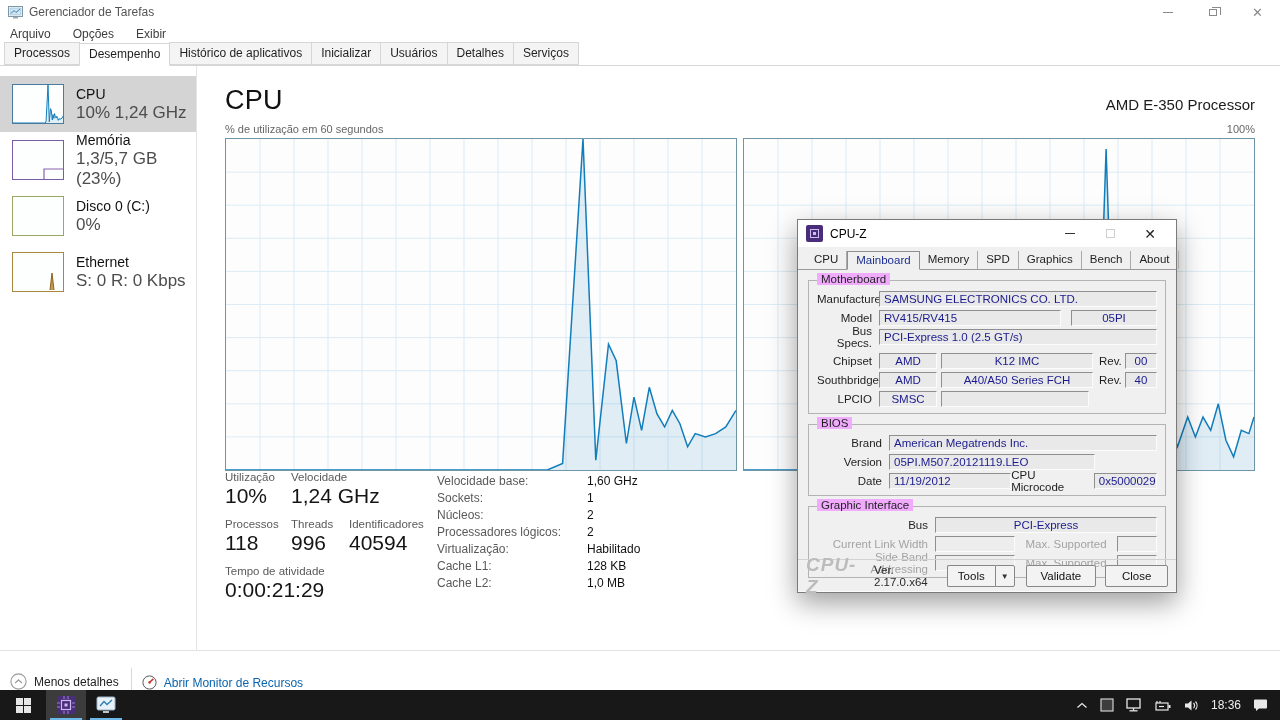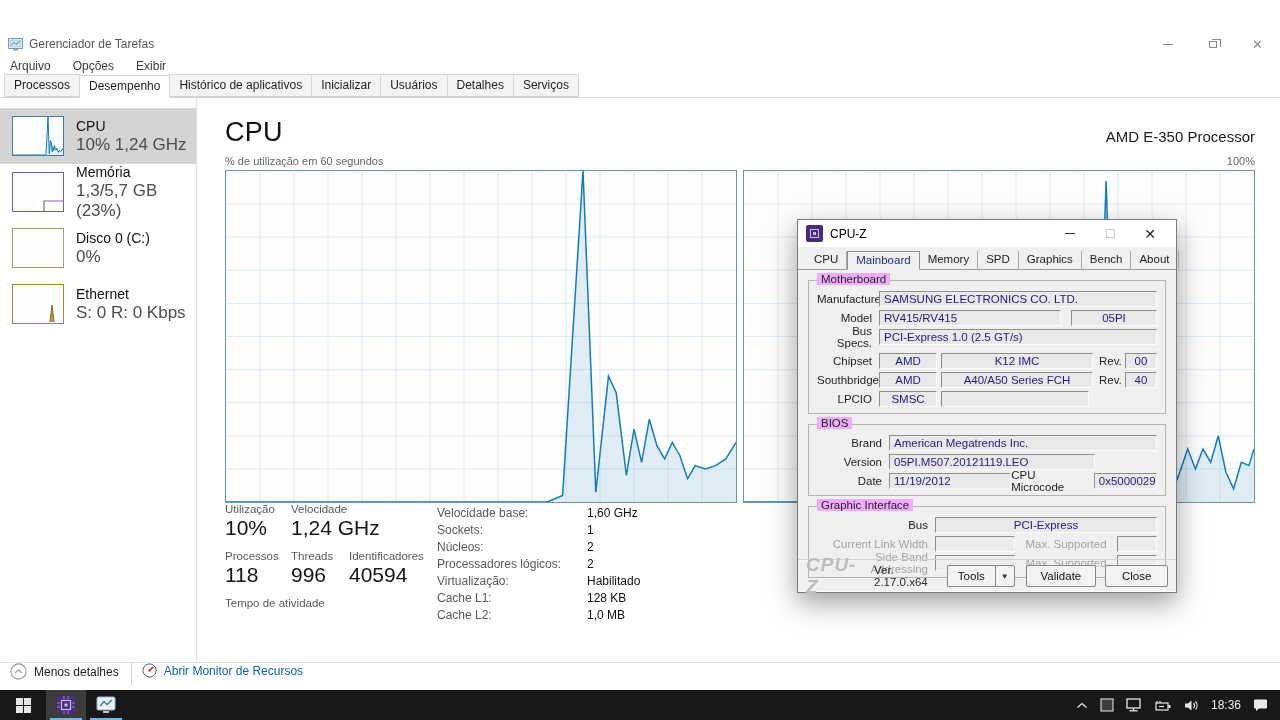--- a/index.html
+++ b/index.html
@@ -2,21 +2,21 @@
 <html><head>
 <meta charset="utf-8">
 <style>
   * { margin:0; padding:0; box-sizing:border-box; }
   html,body { width:1280px; height:720px; overflow:hidden;
     font-family:"Liberation Sans","DejaVu Sans",sans-serif; background:#fff; }
   .screen { position:relative; width:1280px; height:720px; background:#fff; }
 
   
   .tm { position:absolute; inset:0 0 30px 0; background:#fff; }
-  .tm-titlebar { height:24px; display:flex; align-items:center; padding-left:8px;margin-top:32px; }
+  .tm-titlebar { height:24px; display:flex; align-items:center; padding-left:8px; }
   .tm-title { font-size:12px; color:#555; margin-left:6px; }
   .tm-controls { margin-left:auto; display:flex; height:24px; }
   .tm-ctl { width:45px; display:flex; align-items:center; justify-content:center; color:#8a8a8a; }
   .bar-min { width:10px; height:1px; background:#8a8a8a; }
   .box-restore { width:8px; height:7px; border:1px solid #8a8a8a; position:relative; background:#fff; }
   .box-restore::before { content:""; position:absolute; left:2px; top:-3px; width:8px; height:7px; border:1px solid #8a8a8a; border-left:none; border-bottom:none; }
   .x-close { font-size:13px; line-height:1; color:#8a8a8a; }
 
   .tm-menubar { height:20px; display:flex; align-items:center; padding-left:10px; gap:22px; }
   .tm-menu-item { font-size:12px; color:#3d3d3d; }
@@ -46,21 +46,21 @@
   .sl-labels, .sl-vals { display:flex; }
   .sl-labels > div { font-size:11.5px; color:#5a5a5a; }
   .sl-vals > div { font-size:21px; font-weight:300; color:#151515; line-height:26px; }
   .w1 { width:66px; } .w2 { width:58px; }
   .sl-gap { height:9px; }
   .specs { margin-left:0; padding-top:2px; }
   .spec-row { display:flex; font-size:12px; line-height:17px; }
   .spec-label { width:150px; color:#5a5a5a; }
   .spec-value { color:#101010; }
 
-  .tm-footer { position:absolute; left:0; right:0; bottom:0; height:28px; border-top:1px solid #e2e2e2; display:flex; align-items:flex-start; padding-left:10px; background:#fff; }
+  .tm-footer { position:absolute; left:0; right:0; bottom:0; height:40px; border-top:1px solid #e2e2e2; display:flex; align-items:flex-end; padding-left:10px; background:#fff; }
   .footer-text { font-size:12px; color:#222; margin-left:7px; }
   .footer-sep { width:1px; height:22px; background:#d8d8d8; margin:0 10px 0 12px; }
   .footer-link { font-size:12px; color:#0a64ad; margin-left:7px; }
 
   
   .cpuz { position:absolute; left:797px; top:219px; width:380px; height:374px; background:#f0f0f0; border:1px solid #7a7a7a; box-shadow:0 10px 26px rgba(0,0,0,.38); font-size:11.5px; z-index:20; }
   .cz-titlebar { height:27px; background:#fff; display:flex; align-items:center; padding:0 6px 0 8px; }
   .cz-title { font-size:12px; color:#000; margin-left:7px; }
   .cz-controls { margin-left:auto; display:flex; align-items:center; }
   .cz-ctl { width:40px; height:27px; display:flex; align-items:center; justify-content:center; }
@@ -287,20 +287,23 @@
             </div>
             <div class="sl-vals">
               <div class="w1">118</div>
               <div class="w2">996</div>
               <div>40594</div>
             </div>
             <div class="sl-gap"></div>
             <div class="sl-labels">
                 <div>Tempo de atividade</div>
               </div>
+            <div class="sl-vals">
+                <div>0:00:21:29</div>
+              </div>
           </div>
 
           <div class="specs">
             <div class="spec-row">
                 <div class="spec-label">Velocidade base:</div>
                 <div class="spec-value">1,60 GHz</div>
               </div>
             <div class="spec-row">
                 <div class="spec-label">Sockets:</div>
                 <div class="spec-value">1</div>

